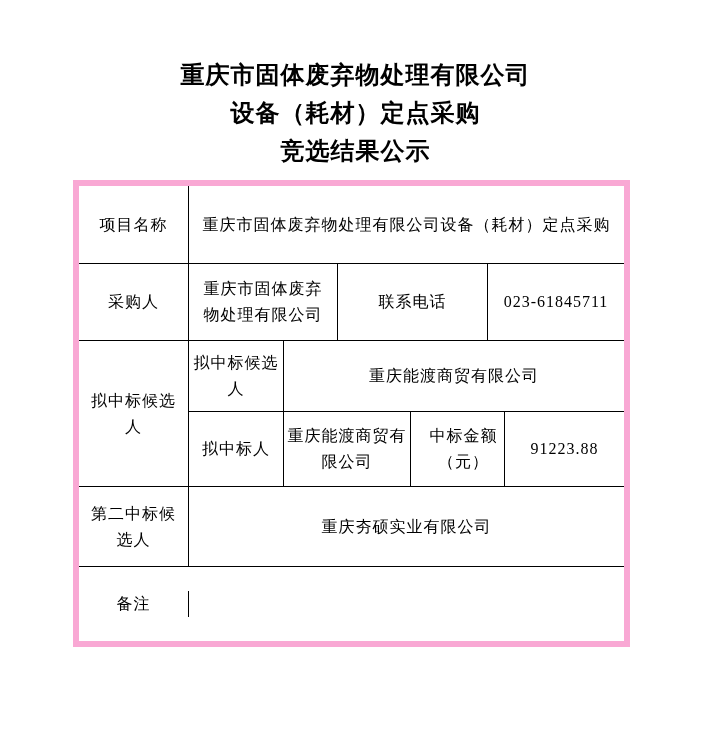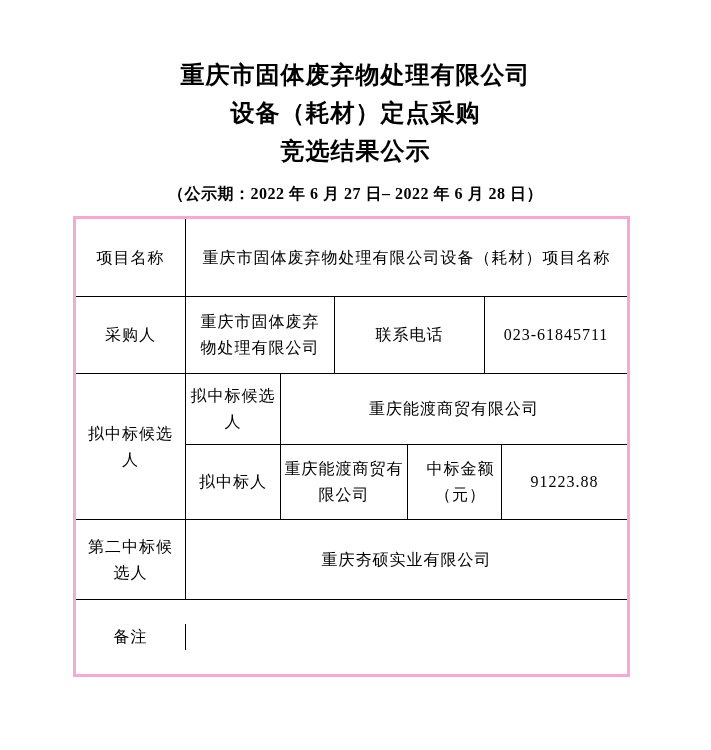--- a/index.html
+++ b/index.html
@@ -22,21 +22,21 @@
   .period-line {
     margin-top: 12px;
     font-size: 16px;
     font-weight: bold;
     line-height: 24px;
     letter-spacing: 0.5px;
   }
   .doc-table {
     margin: 10px 0 0 73px;
     width: 557px;
-    border: 3px solid #f9a8d4;
+    border: 6px solid #f9a8d4;
     font-size: 16px;
     letter-spacing: 1px;
     line-height: 26px;
   }
   .t-row { display: flex; border-bottom: 1px solid #000000; }
   .t-row.last { border-bottom: none; }
   .t-cell {
     border-right: 1px solid #000000;
     display: flex;
     align-items: center;
@@ -63,28 +63,27 @@
   .sra { height: 71px; }
   .srb { height: 74px; flex: 1 1 auto; }
 </style>
 </head>
 <body>
 
 <div class="title-block">
   <div class="title-line">重庆市固体废弃物处理有限公司</div>
   <div class="title-line">设备（耗材）定点采购</div>
   <div class="title-line">竞选结果公示</div>
-  <div class="period-line">（公示期：2022 年 6 月 27 日– 2022 年 6 月 28 日）</div>
 </div>
 
 <div class="doc-table">
 
   <div class="t-row r1">
     <div class="t-cell w-label">项目名称</div>
-    <div class="t-cell grow endcol">重庆市固体废弃物处理有限公司设备（耗材）项目名称</div>
+    <div class="t-cell grow endcol">重庆市固体废弃物处理有限公司设备（耗材）定点采购</div>
   </div>
 
   <div class="t-row r2">
     <div class="t-cell w-label">采购人</div>
     <div class="t-cell w149">重庆市固体废弃物处理有限公司</div>
     <div class="t-cell w150">联系电话</div>
     <div class="t-cell grow endcol">023-61845711</div>
   </div>
 
   <div class="t-row r3">

